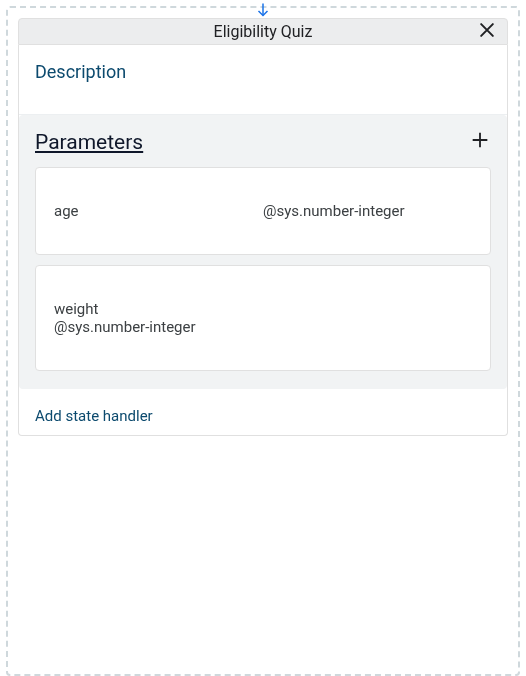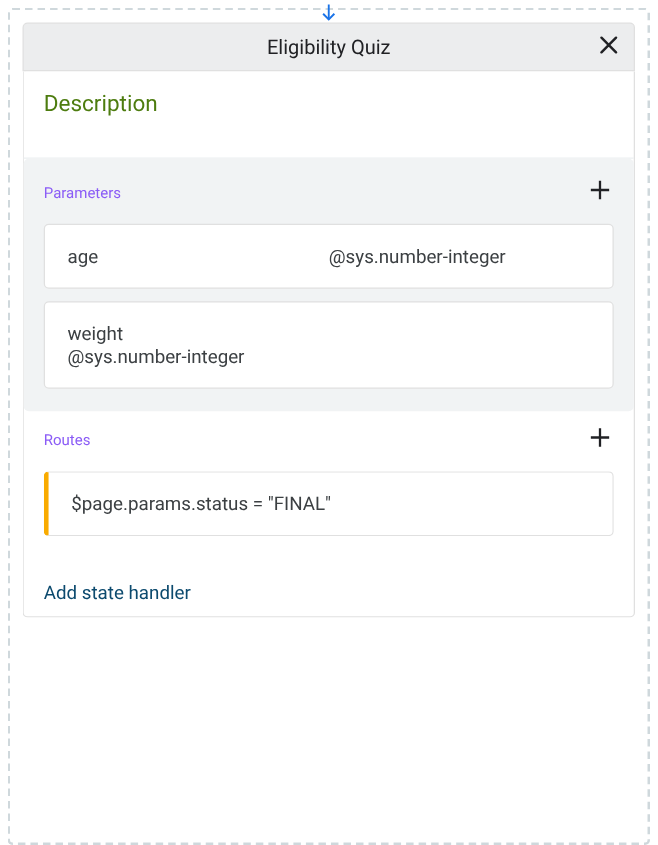--- a/index.html
+++ b/index.html
@@ -33,21 +33,21 @@
       margin: 10px 10px 0 10px;
     }
     .header {
       background: #ecedee;
       border: 1px solid #e0e0e0;
       border-radius: 4px 4px 0 0;
       display: flex;
       align-items: center;
       justify-content: center;
       position: relative;
-      height: 39px;
+      height: 27px;
     }
     .header-title {
       font-size: 16px;
       color: #202124;
     }
     .close-x {
       position: absolute;
       right: 10px;
       top: 50%;
       transform: translateY(-50%);
@@ -60,21 +60,21 @@
       padding: 0;
       background: #fff;
     }
     .section {
       padding: 16px 16px 18px 16px;
       border-bottom: 1px solid #eceff1;
     }
     .section:last-child { border-bottom: none; }
     .section-label {
       font-size: 18px;
-      color: #4d7c0f;
+      color: #0c4a6e;
       margin-bottom: 14px;
     }
     .edit-card {
       border: 1px solid #dadce0;
       border-radius: 4px;
       padding: 14px 18px;
       font-size: 15px;
       color: #3c4043;
       cursor: pointer;
       background: #fff;
@@ -84,32 +84,33 @@
       border-radius: 4px;
       margin: 0;
     }
     .sec-hdr {
       display: flex;
       align-items: center;
       justify-content: space-between;
       padding: 14px 16px 12px 16px;
     }
     .sec-hdr-title {
-      font-size: 12px;
-      color: #8b5cf6;
+      font-size: 21px;
+      color: #0f172a;
       cursor: pointer;
+      text-decoration: underline;
     }
     .plus-btn { cursor: pointer; }
     .param-list { padding: 0 16px 18px 16px; }
     .param-row {
       background: #fff;
       border: 1px solid #e0e0e0;
       border-radius: 4px;
       display: flex;
-      padding: 16px 18px;
+      padding: 34px 18px;
       margin-bottom: 10px;
       font-size: 15px;
       color: #3c4043;
       cursor: pointer;
     }
     .param-row:last-child { margin-bottom: 0; flex-direction: column; }
     .param-name { flex: 1; }
     .param-type { flex: 1; }
     .routes-sec {
       padding: 10px 16px 18px 16px;
@@ -181,31 +182,18 @@
             <span class="param-name">age</span>
             <span class="param-type">@sys.number-integer</span>
           </div>
           <div class="param-row">
             <span class="param-name">weight</span>
             <span class="param-type">@sys.number-integer</span>
           </div>
         </div>
       </div>
 
-      <div class="routes-sec">
-        <div class="routes-hdr">
-          <span class="sec-hdr-title">Routes</span>
-          <span class="plus-btn">
-            <svg width="22" height="22" viewBox="0 0 24 24">
-              <path d="M12 4 L12 20 M4 12 L20 12" stroke="#202124" stroke-width="2"></path>
-            </svg>
-          </span>
-        </div>
-        <div class="route-row">
-          <span>$page.params.status = "FINAL"</span>
-        </div>
-      </div>
 
       <div class="add-handler">Add state handler</div>
 
     </div>
   </div>
 </div>
 
 </body></html>

